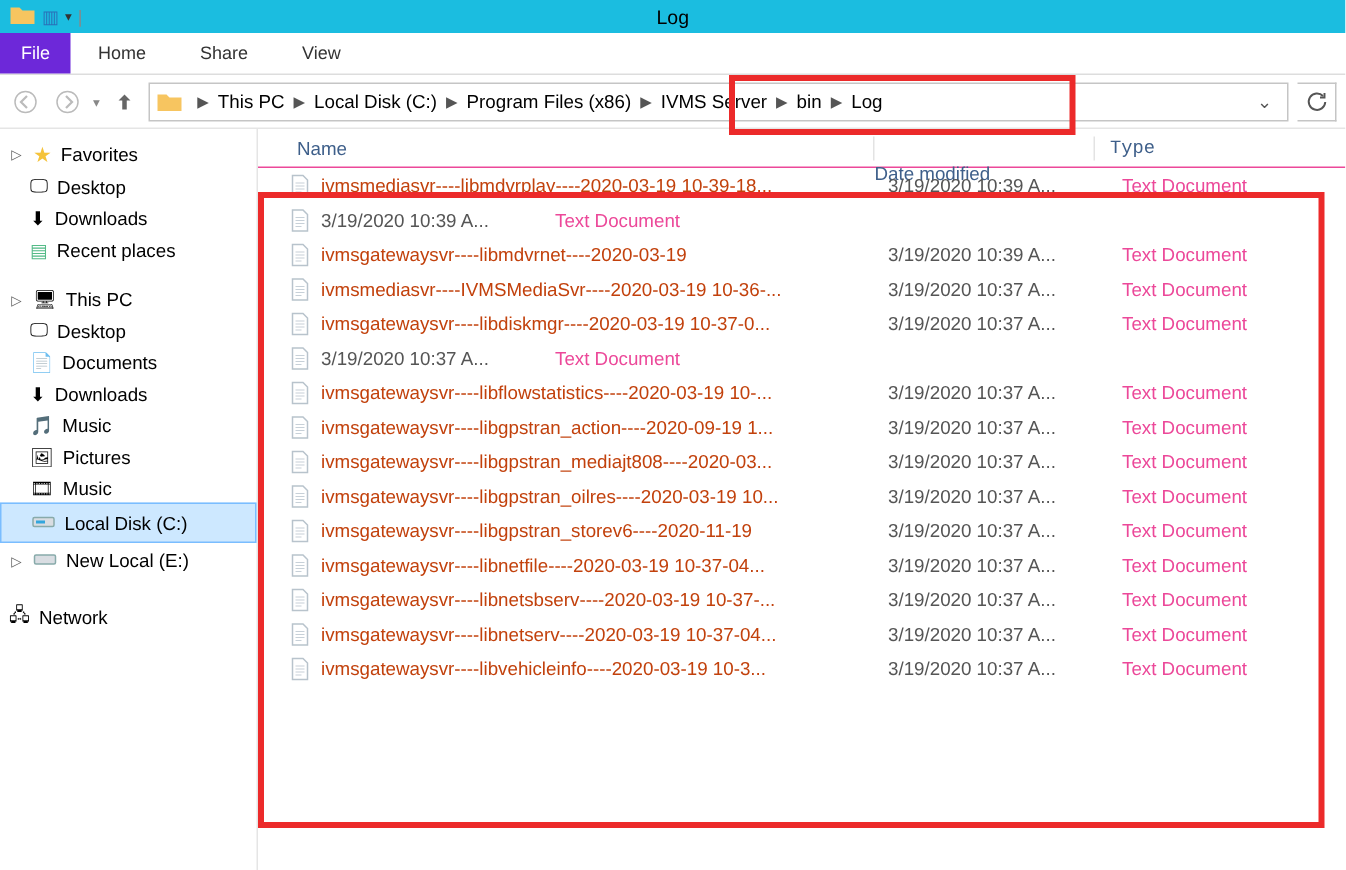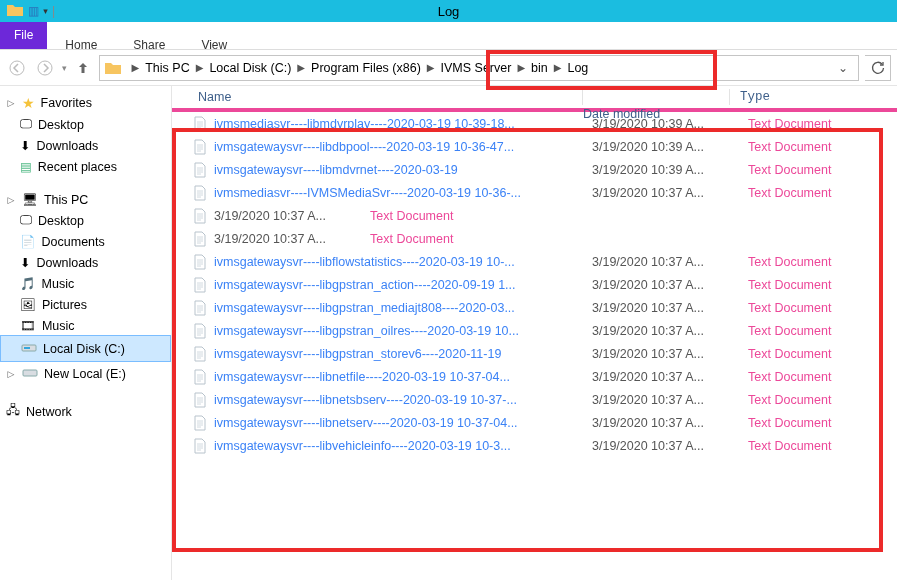--- a/index.html
+++ b/index.html
@@ -2,48 +2,48 @@
 <html><head>
 <meta charset="utf-8">
 <style>
 * { margin: 0; padding: 0; box-sizing: border-box; font-family: "Segoe UI", Tahoma, sans-serif; }
 body { width: 897px; height: 580px; background: #fff; overflow: hidden; font-size: 12px; color: #000; position: relative; }
 .titlebar { height: 22px; background: #1bbde0; display: flex; align-items: center; position: relative; }
 .titlebar .qa-icons { display: flex; gap: 4px; padding-left: 6px; align-items: center; }
 .titlebar .title-text { position: absolute; left: 50%; transform: translateX(-50%); color: #000; font-size: 13px; }
 .ribbon { height: 28px; display: flex; align-items: stretch; border-bottom: 1px solid #ddd; }
 .ribbon .file-tab { background: #6d28d9; color: #fff; padding: 6px 14px; font-size: 12px; }
-.ribbon .tab { padding: 16px 18px; font-size: 12px; color: #333; }
+.ribbon .tab { padding: 6px 18px; font-size: 12px; color: #333; }
 .navrow { height: 36px; display: flex; align-items: center; border-bottom: 1px solid #e5e5e5; padding: 0 6px; gap: 6px; }
 .nav-btn { width: 22px; height: 22px; display:flex; align-items:center; justify-content:center; color:#777; }
 .nav-btn svg { width:16px; height:16px; }
 .nav-up { width: 20px; height:20px; display:flex;align-items:center;justify-content:center;color:#555; }
 .address { flex:1; height:26px; border:1px solid #c5c5c5; display:flex; align-items:center; padding:0 4px; position:relative; }
 .address .folder-ico { width:18px; height:14px; margin-right:6px; }
 .crumb { display:flex; align-items:center; font-size:12.5px; color:#000; padding: 0 2px; height:100%; }
 .crumb-sep { color:#555; padding:0 4px; font-size:10px; }
 .refresh { width:26px; height:26px; border:1px solid #c5c5c5; border-left:none; display:flex; align-items:center; justify-content:center; color:#444; }
 .address-dd { margin-left:auto; color:#555; padding:0 6px; }
 .workspace { display:flex; height: calc(580px - 22px - 28px - 36px); }
 .sidepane { width:172px; border-right:1px solid #e5e5e5; padding:6px 0 0 0; position:relative; }
 .side-item { display:flex; align-items:center; gap:6px; padding:3px 6px 3px 20px; font-size:12.5px; color:#000; }
 .side-item.root { padding-left:6px; }
 .side-item.selected { background:#cde8ff; border:1px solid #7abdff; margin:-1px 0; }
 .side-sep { height:12px; }
 .expand-tri { width:10px; display:inline-block; color:#666; font-size:9px; text-align:center; }
 .mainpane { flex:1; position:relative; overflow:hidden; }
-.cols { display:flex; border-bottom:4px solid #ec4899; height:26px; align-items:center; color:#3e5f8a; font-size:12.5px; }
+.cols { display:flex; border-bottom:1px solid #ec4899; height:26px; align-items:center; color:#3e5f8a; font-size:12.5px; }
 .col-name { width:410px; padding-left:26px; }
 .col-date { width:146px;margin-top:34px; }
 .col-type { flex:1; padding-left:10px;font-family:Liberation Mono, monospace; }
 .col-sep { width:1px; height:16px; background:#e3e3e3; }
 .filelist { position:relative; }
 .row { display:flex; align-items:center; height:23px; padding-left:20px; font-size:12.5px; }
 .row .ico { width:16px; height:16px; margin-right:6px; flex-shrink:0; }
-.row .fname { width:378px; white-space:nowrap; overflow:hidden; text-overflow:ellipsis; color:#3b82f6; }
+.row .fname { width:378px; white-space:nowrap; overflow:hidden; text-overflow:ellipsis; color:#c2410c; }
 .row .fdate { width:146px; color:#555; }
 .row .ftype { color:#ec4899; padding-left:10px; }
 .highlight-box1 { position:absolute; border:4px solid #ec2a2a; pointer-events:none; }
 .highlight-addr { left:486px; top:50px; width:231px; height:40px; }
 .highlight-list { left:172px; top:128px; width:711px; height:424px; }
 
 .ico-folder { fill:#f7c560; }
 .star { color:#f5c33b; font-size:14px; }
 .nv-drive { width:16px;height:16px; }
 </style>
@@ -201,21 +201,20 @@
             </svg></span>
           <span class="fname">ivmsmediasvr----libmdvrplay----2020-03-19 10-39-18...</span>
           <span class="fdate">3/19/2020 10:39 A...</span>
           <span class="ftype">Text Document</span>
         </div>
         <div class="row">
           <span class="ico"><svg class="ico" viewBox="0 0 16 16">
               <path d="M3 1h7l3 3v11H3z" fill="#fff" stroke="#b8c3cc"></path>
               <path d="M5 6h6M5 8h6M5 10h6M5 12h4" stroke="#c7d0d8" stroke-width="0.8"></path>
             </svg></span>
-          <span class="fname">ivmsgatewaysvr----libdbpool----2020-03-19 10-36-47...</span>
           <span class="fdate">3/19/2020 10:39 A...</span>
           <span class="ftype">Text Document</span>
         </div>
         <div class="row">
           <span class="ico"><svg class="ico" viewBox="0 0 16 16">
               <path d="M3 1h7l3 3v11H3z" fill="#fff" stroke="#b8c3cc"></path>
               <path d="M5 6h6M5 8h6M5 10h6M5 12h4" stroke="#c7d0d8" stroke-width="0.8"></path>
             </svg></span>
           <span class="fname">ivmsgatewaysvr----libmdvrnet----2020-03-19</span>
           <span class="fdate">3/19/2020 10:39 A...</span>
@@ -228,20 +227,21 @@
             </svg></span>
           <span class="fname">ivmsmediasvr----IVMSMediaSvr----2020-03-19 10-36-...</span>
           <span class="fdate">3/19/2020 10:37 A...</span>
           <span class="ftype">Text Document</span>
         </div>
         <div class="row">
           <span class="ico"><svg class="ico" viewBox="0 0 16 16">
               <path d="M3 1h7l3 3v11H3z" fill="#fff" stroke="#b8c3cc"></path>
               <path d="M5 6h6M5 8h6M5 10h6M5 12h4" stroke="#c7d0d8" stroke-width="0.8"></path>
             </svg></span>
+          <span class="fname">ivmsgatewaysvr----libdiskmgr----2020-03-19 10-37-0...</span>
           <span class="fdate">3/19/2020 10:37 A...</span>
           <span class="ftype">Text Document</span>
         </div>
         <div class="row">
           <span class="ico"><svg class="ico" viewBox="0 0 16 16">
               <path d="M3 1h7l3 3v11H3z" fill="#fff" stroke="#b8c3cc"></path>
               <path d="M5 6h6M5 8h6M5 10h6M5 12h4" stroke="#c7d0d8" stroke-width="0.8"></path>
             </svg></span>
           <span class="fdate">3/19/2020 10:37 A...</span>
           <span class="ftype">Text Document</span>

